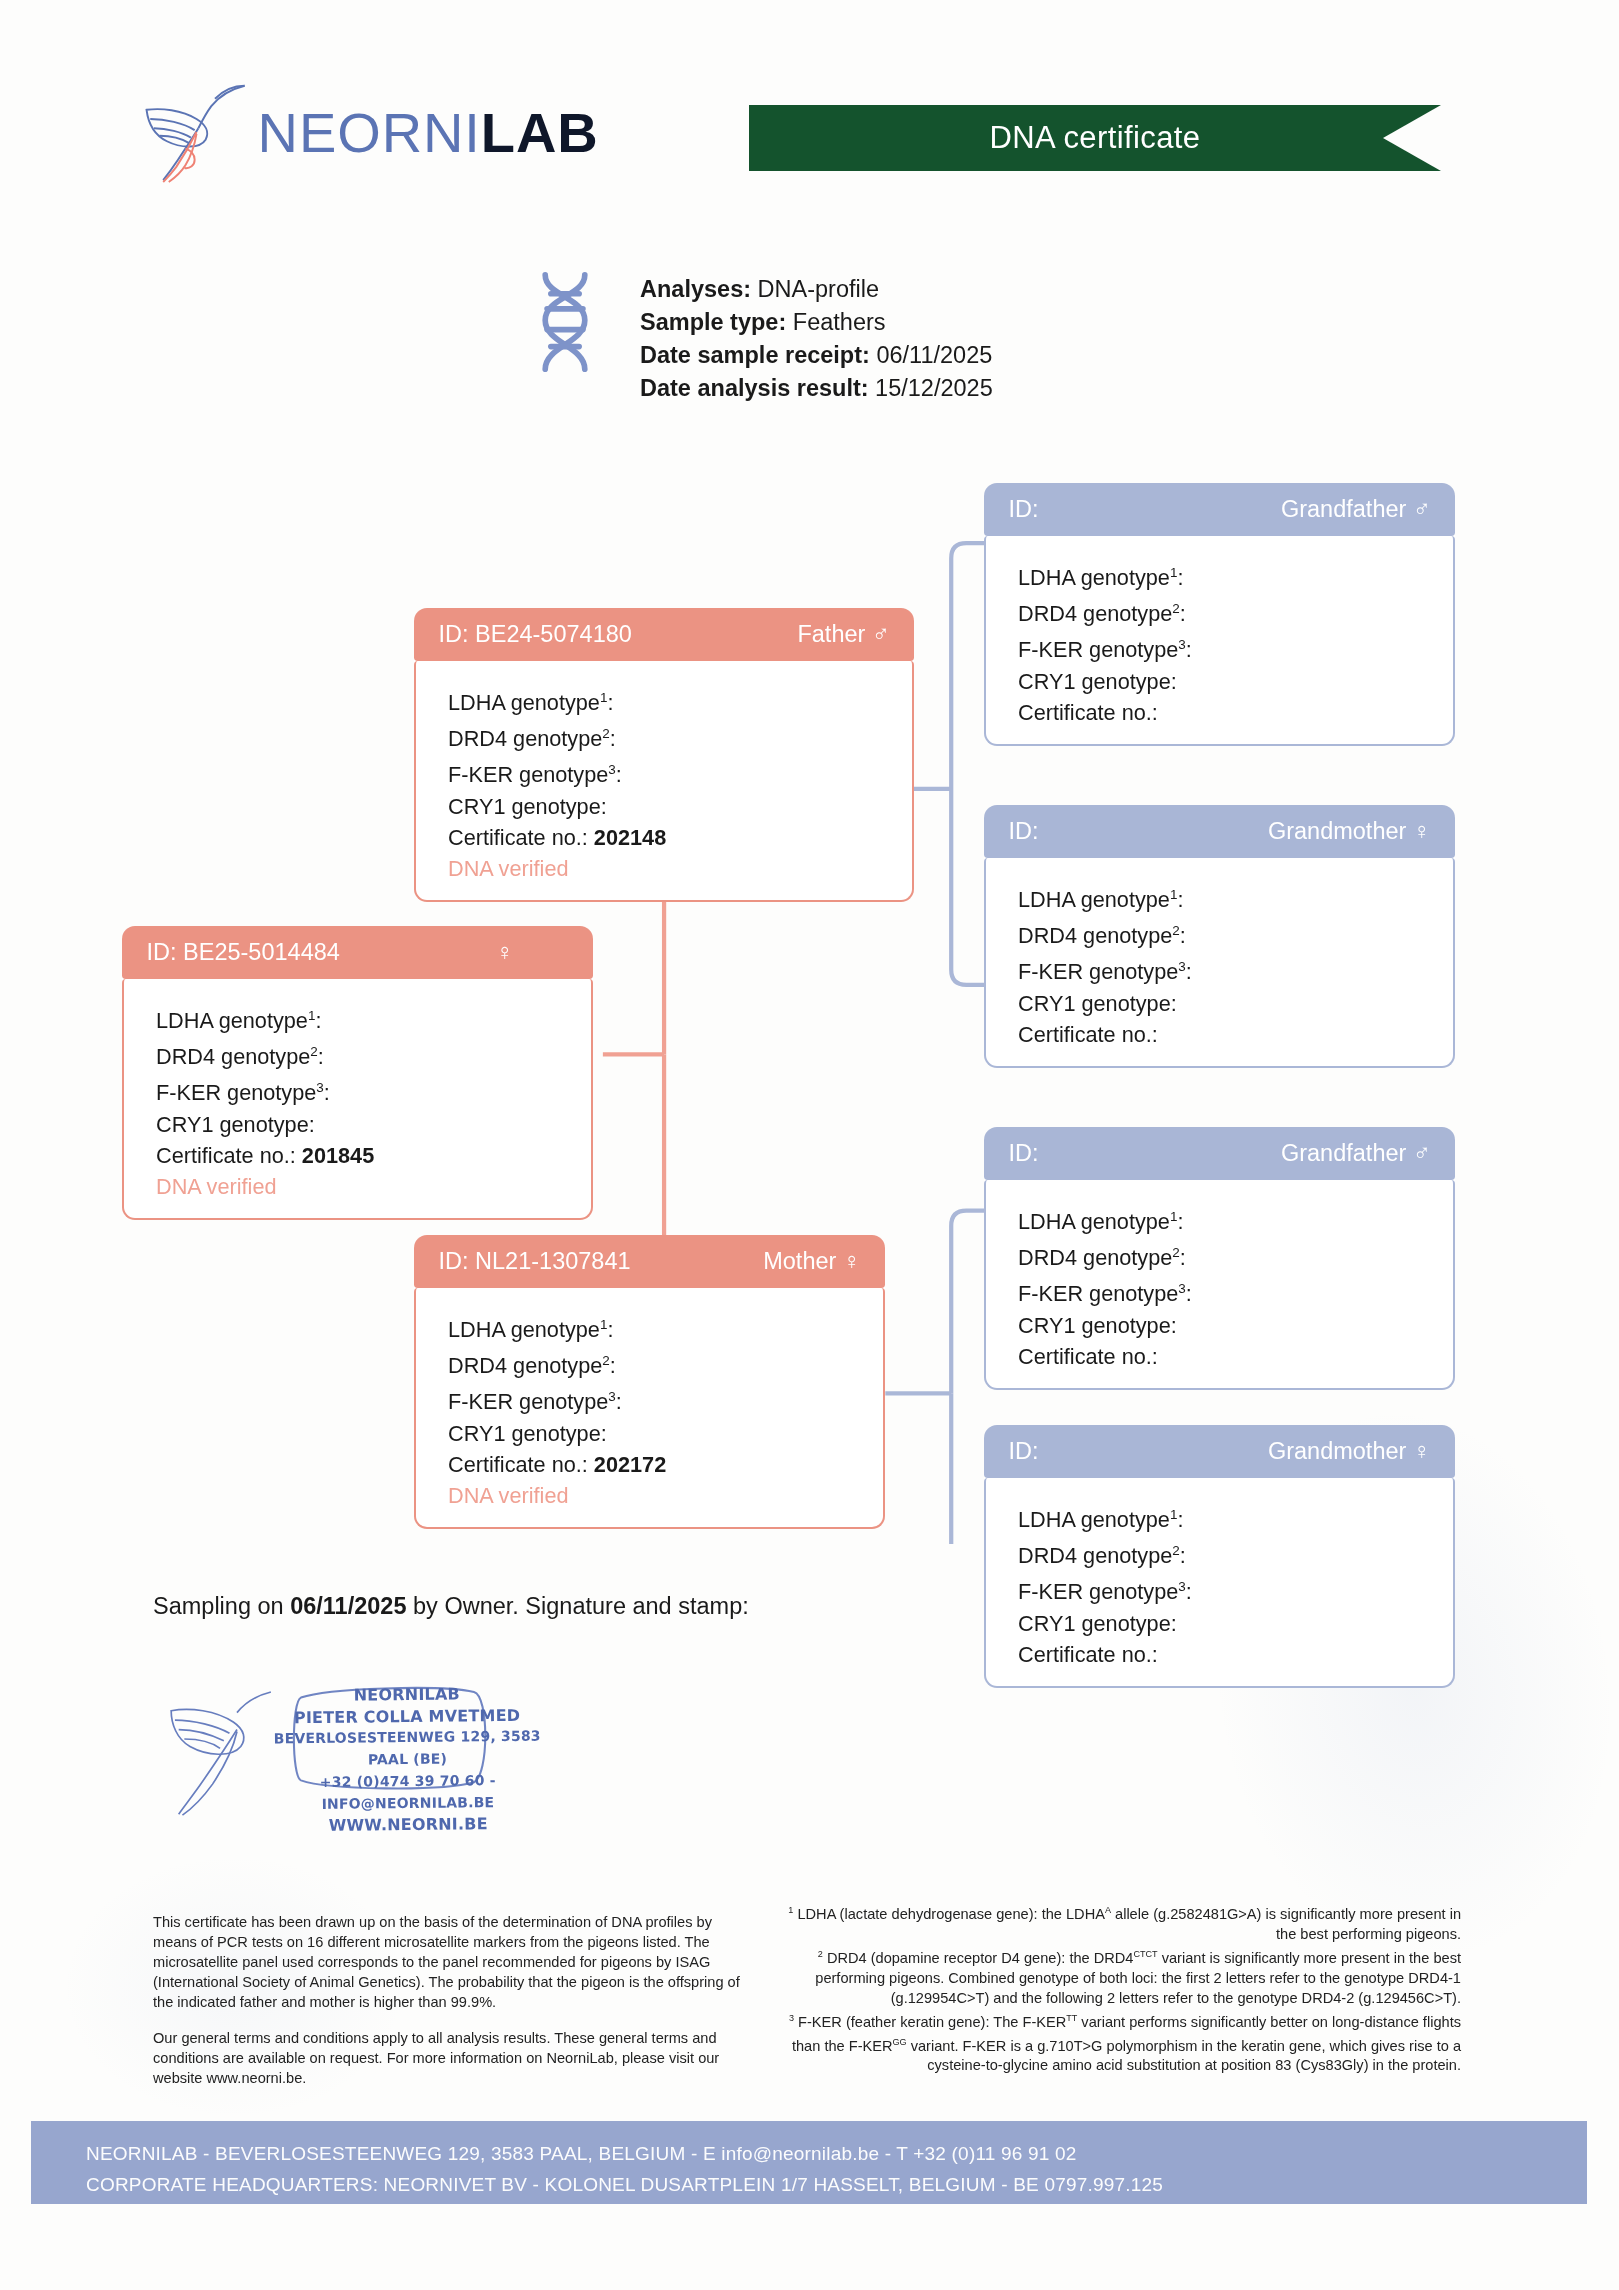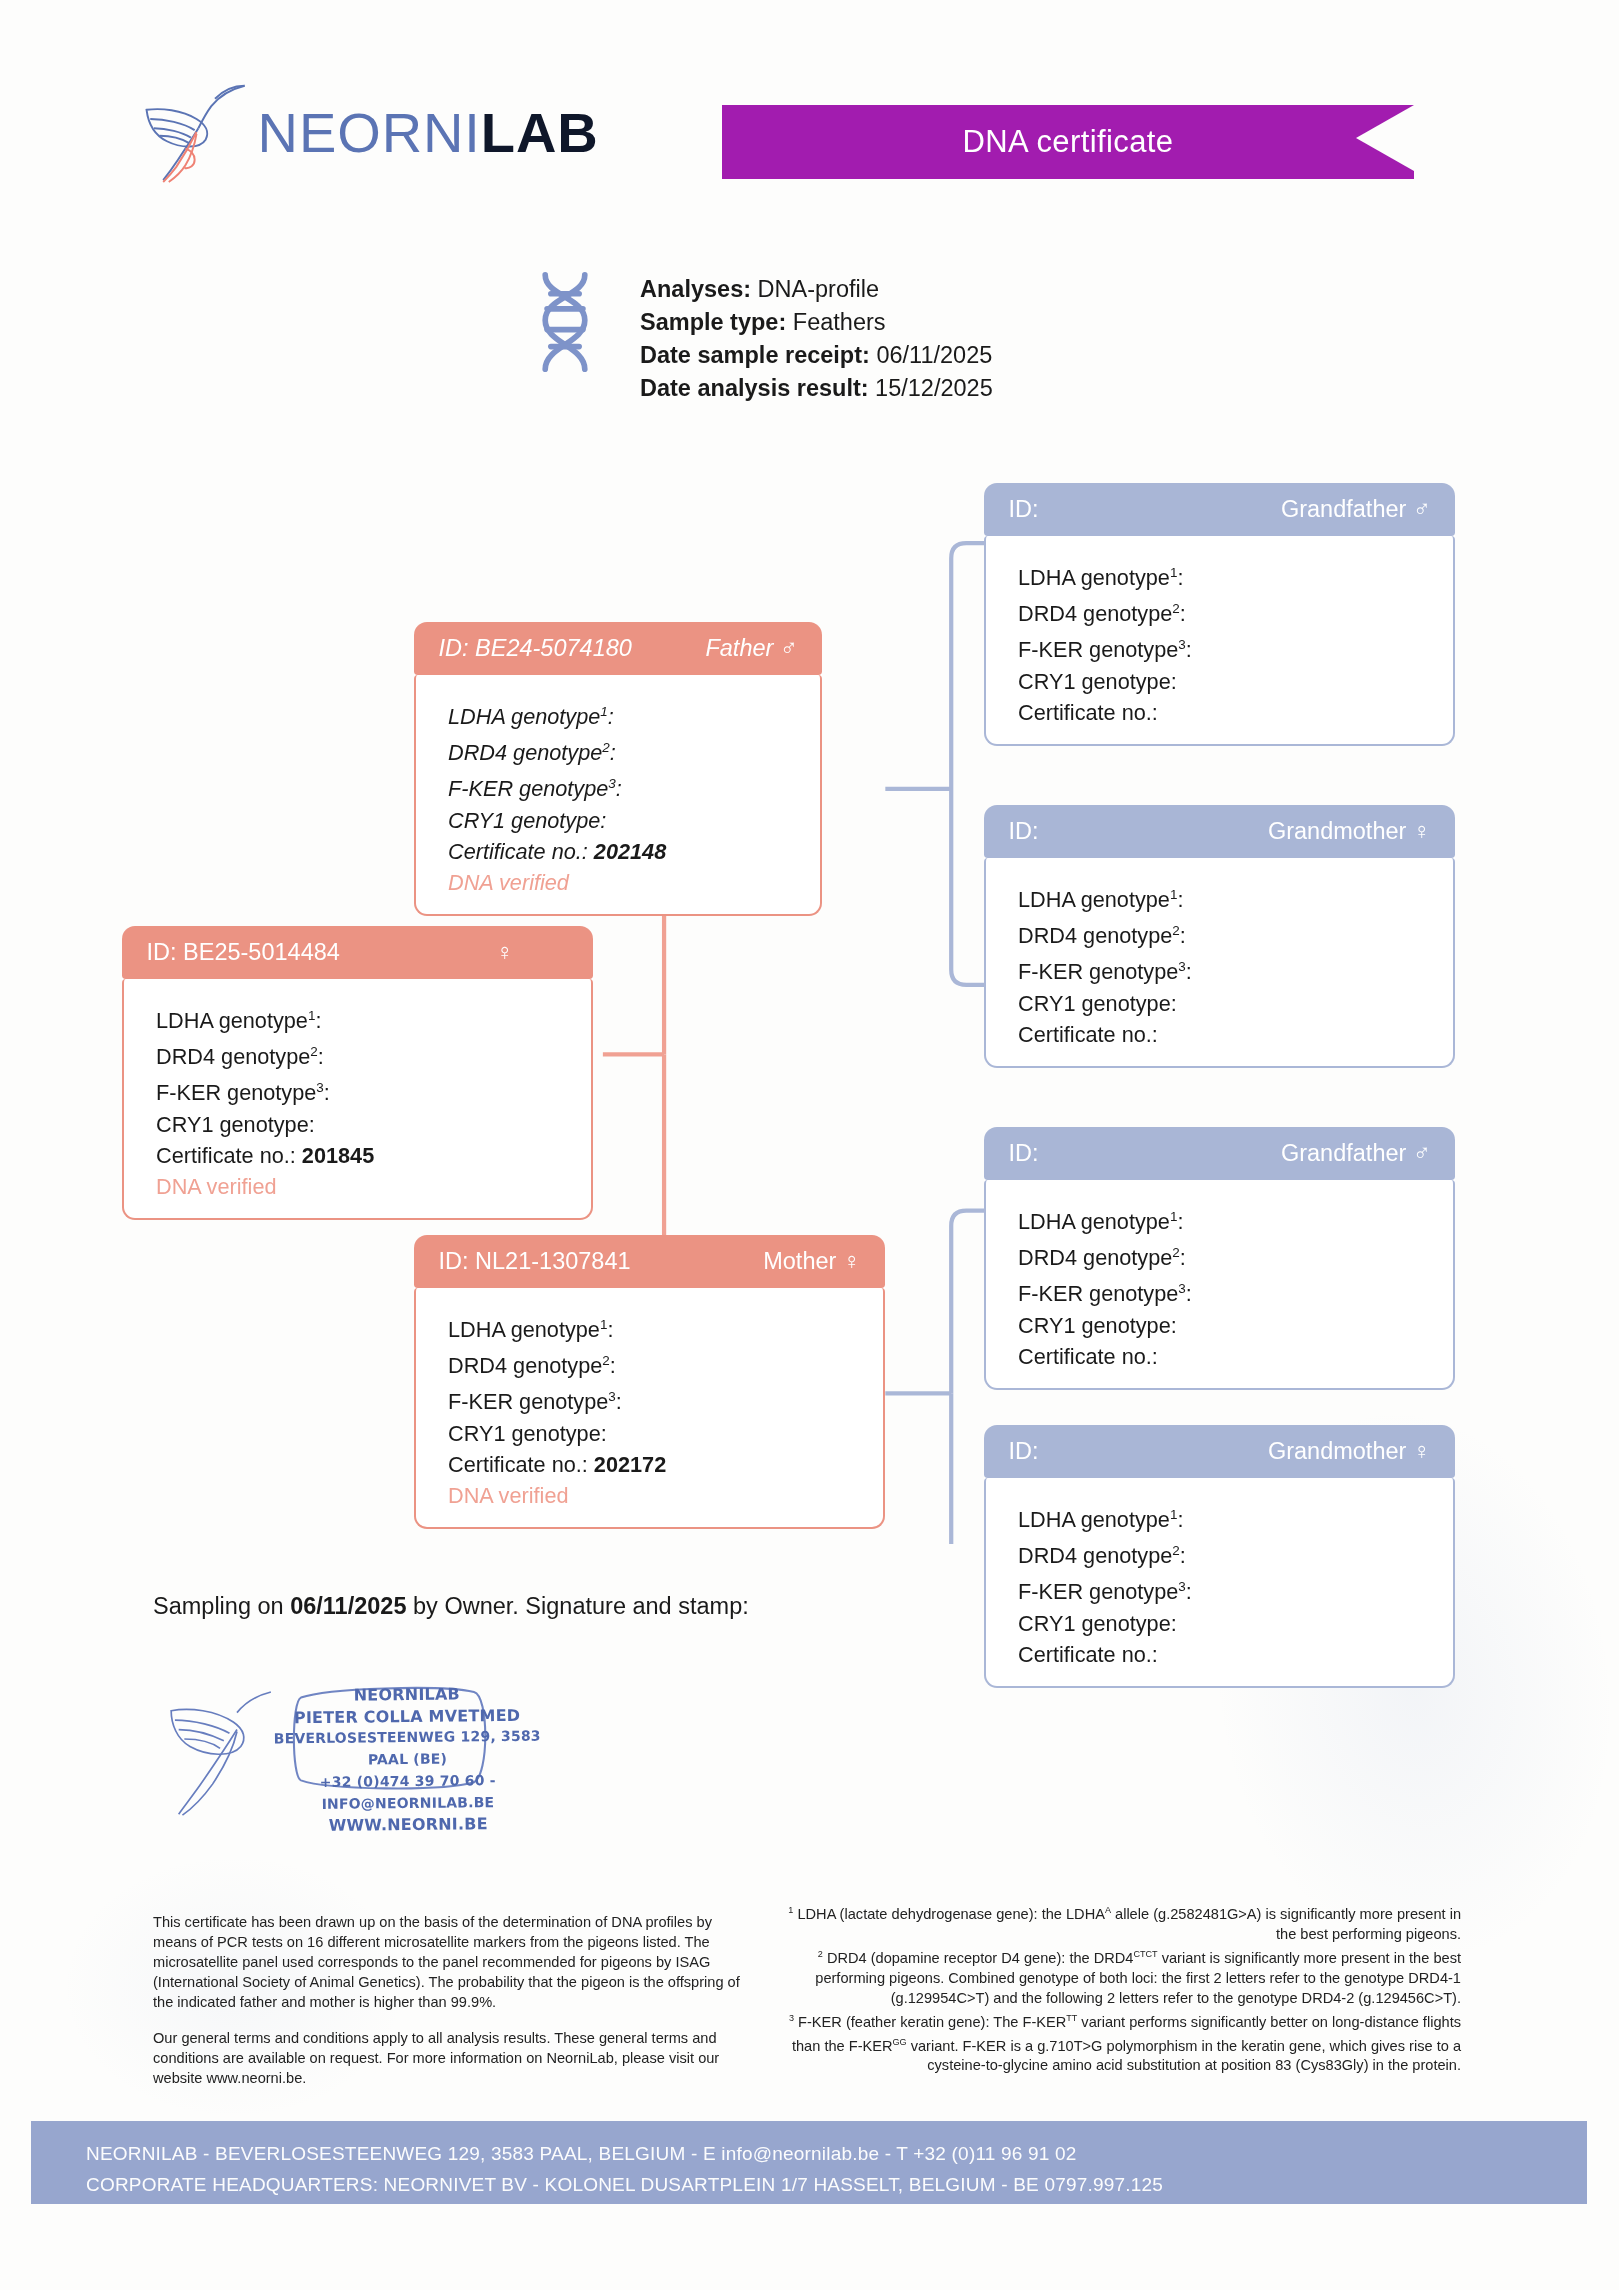--- a/index.html
+++ b/index.html
@@ -30,22 +30,22 @@
   }
 
   
   .logo-wrap { position:absolute; left:141px; top:80px; display:flex; align-items:center; }
   .bird { width:111px; height:104px; }
   .brand { font-size:56px; letter-spacing:0.9px; font-weight:400; margin-left:5.6px; white-space:nowrap;}
   .brand .b1 { color:#5b74b4; }
   .brand .b2 { color:#0f172a; font-weight:700; }
 
   .banner {
-    position:absolute; left:722px; top:105px; width:692px; height:74px;
-    background:#a21caf;
+    position:absolute; left:749px; top:105px; width:692px; height:66px;
+    background:#14532d;
     clip-path: polygon(0 0, 100% 0, 100% 100%, 0 100%, 0 100%);
     display:flex; align-items:center; justify-content:center;
   }
   .banner-notch {
     position:absolute; right:0; top:0; width:58px; height:66px;
     background:#fdfdfc;
     clip-path: polygon(100% 0, 100% 100%, 0 50%);
   }
   .banner-text { color:#fff; font-size:31px; letter-spacing:0.4px; }
 
@@ -175,21 +175,21 @@
         <path d="M1010 1480 V1640 Q1010 1656 1026 1656 H1046"></path>
       </g>
       <g fill="none" stroke="#f0a193" stroke-width="4.5">
 
         <path d="M640 1120 H705"></path>
         <path d="M705 1120 V944 Q705 928 721 928 H745"></path>
         <path d="M705 1120 V1342 Q705 1326 721 1326 H745"></path>
       </g>
     </svg>
 
-    <div class="card pink" style="left:414px; top:622px; width:408px;font-style:italic;">
+    <div class="card pink" style="left:414px; top:608px; width:500px;">
       <div class="hd">
         <span>ID: BE24-5074180</span>
         <span><span>Father</span> <span>♂</span></span>
       </div>
       <div class="bd">
         <div class="ln"><span>LDHA genotype</span><sup>1</sup>:</div>
         <div class="ln"><span>DRD4 genotype</span><sup>2</sup>:</div>
         <div class="ln"><span>F-KER genotype</span><sup>3</sup>:</div>
         <div class="ln">CRY1 genotype:</div>
         <div class="ln"><span>Certificate no.:</span> <b>202148</b></div>

